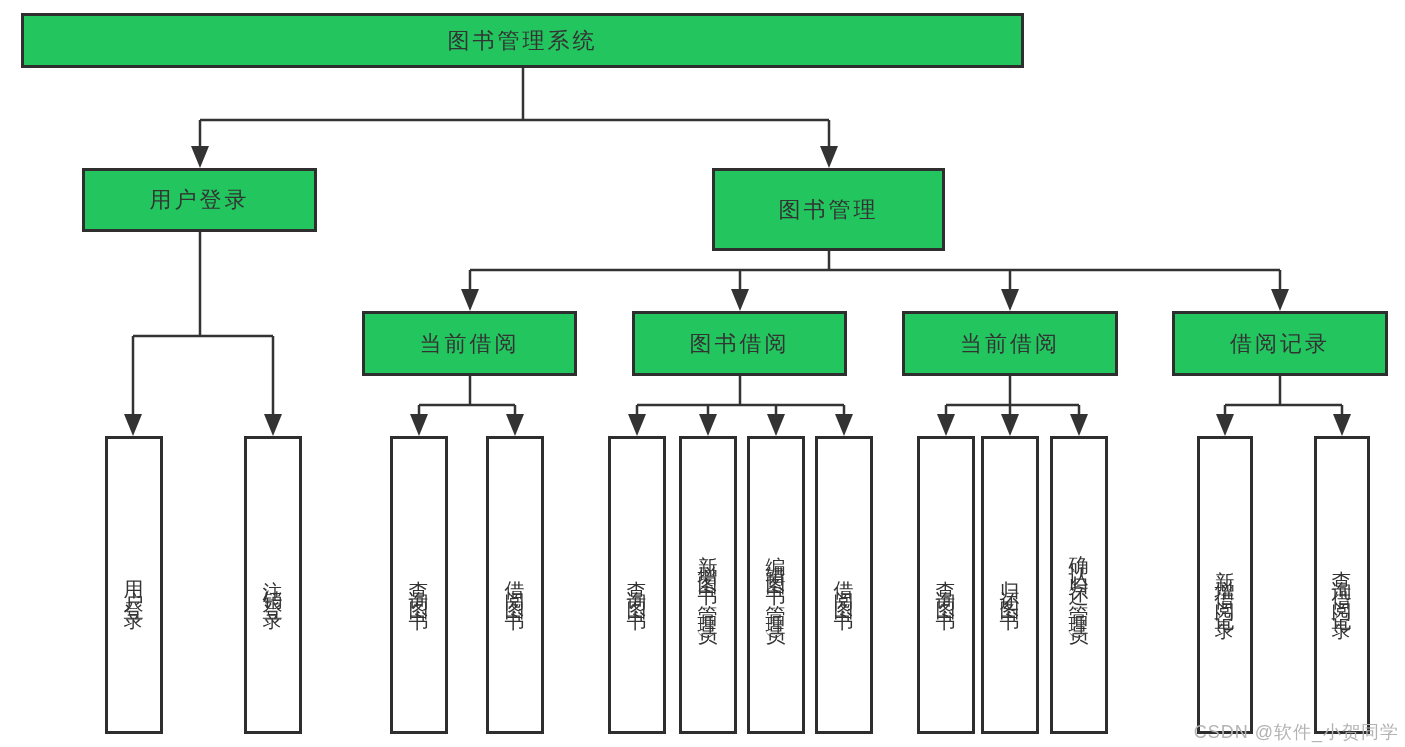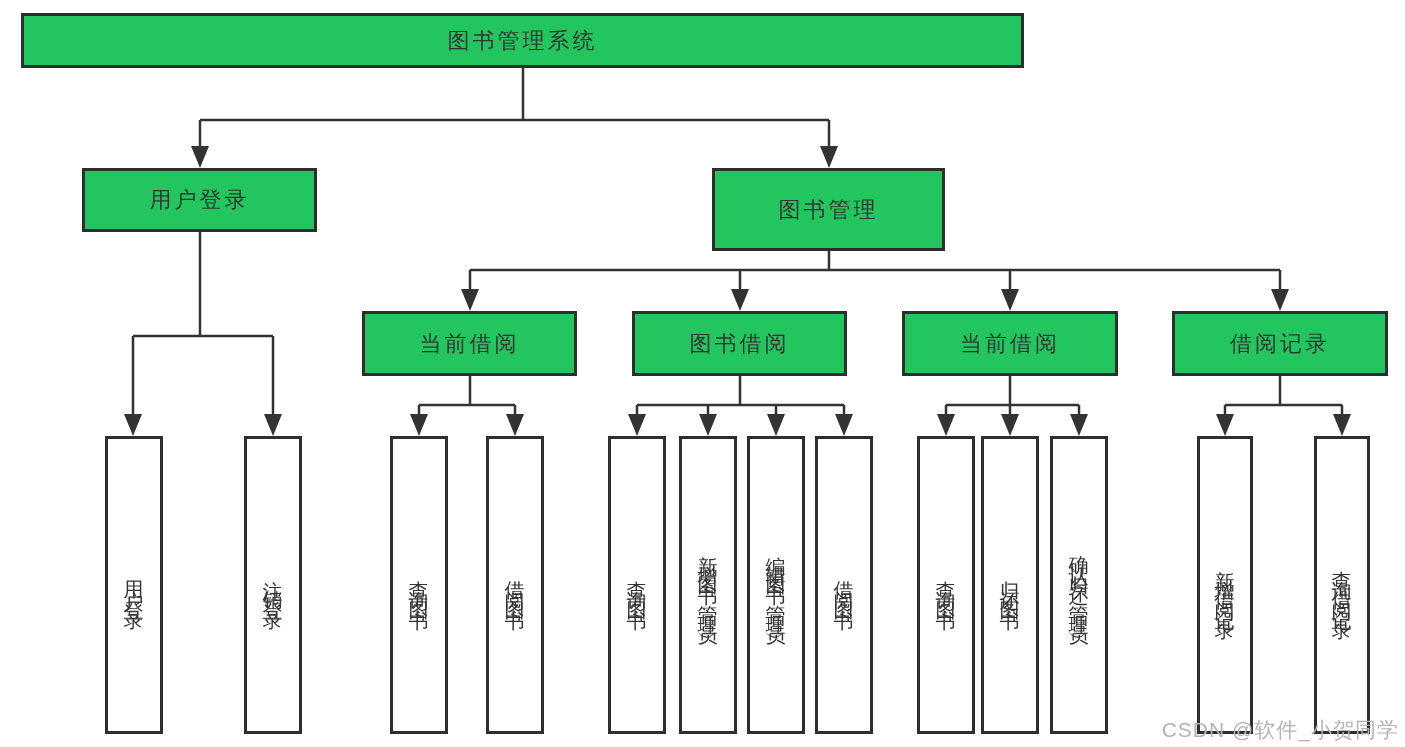--- a/index.html
+++ b/index.html
@@ -50,21 +50,21 @@
     text-orientation: mixed;
     font-size: 20px;
     letter-spacing: 10px;
     color: #333333;
     line-height: 1;
   }
   #watermark {
     position: absolute;
     right: 6px;
     bottom: 3px;
-    font-size: 21px;
+    font-size: 18px;
     color: #b3b3b3;
     letter-spacing: 1px;
     z-index: 3;
     white-space: nowrap;
   }
 </style>
 </head>
 <body>
 
 <div id="stage">

